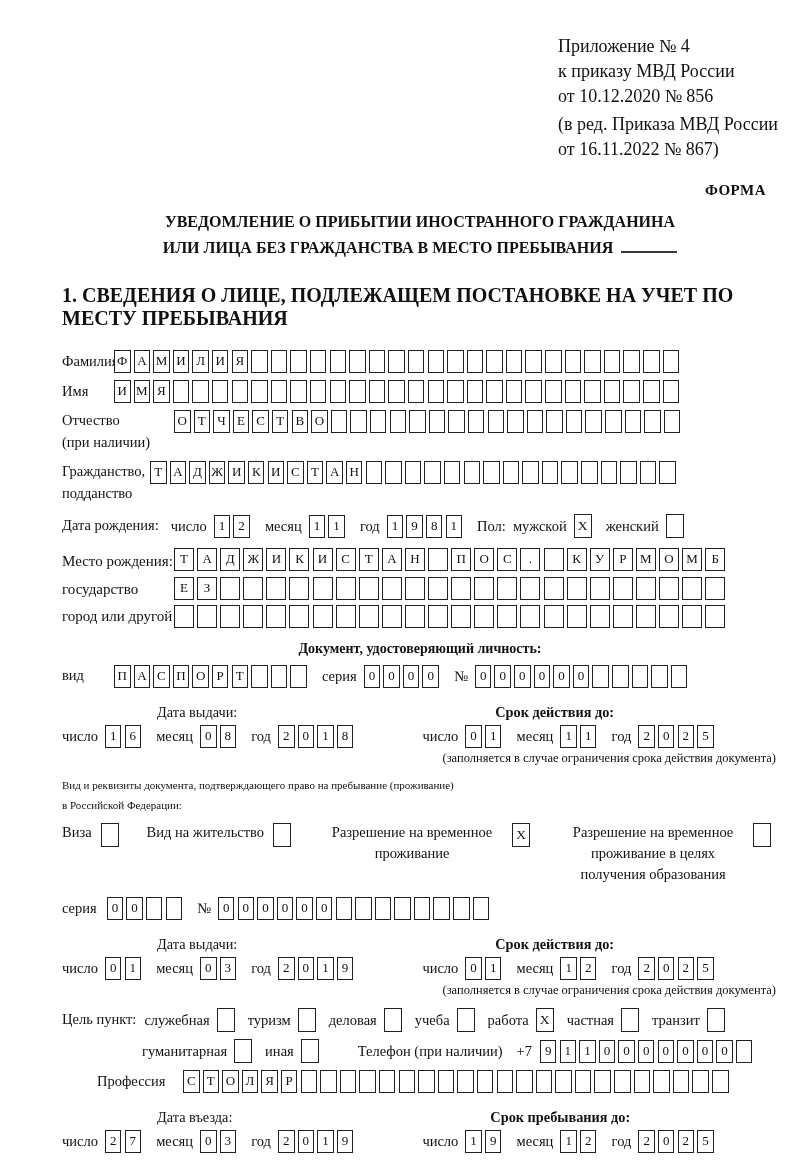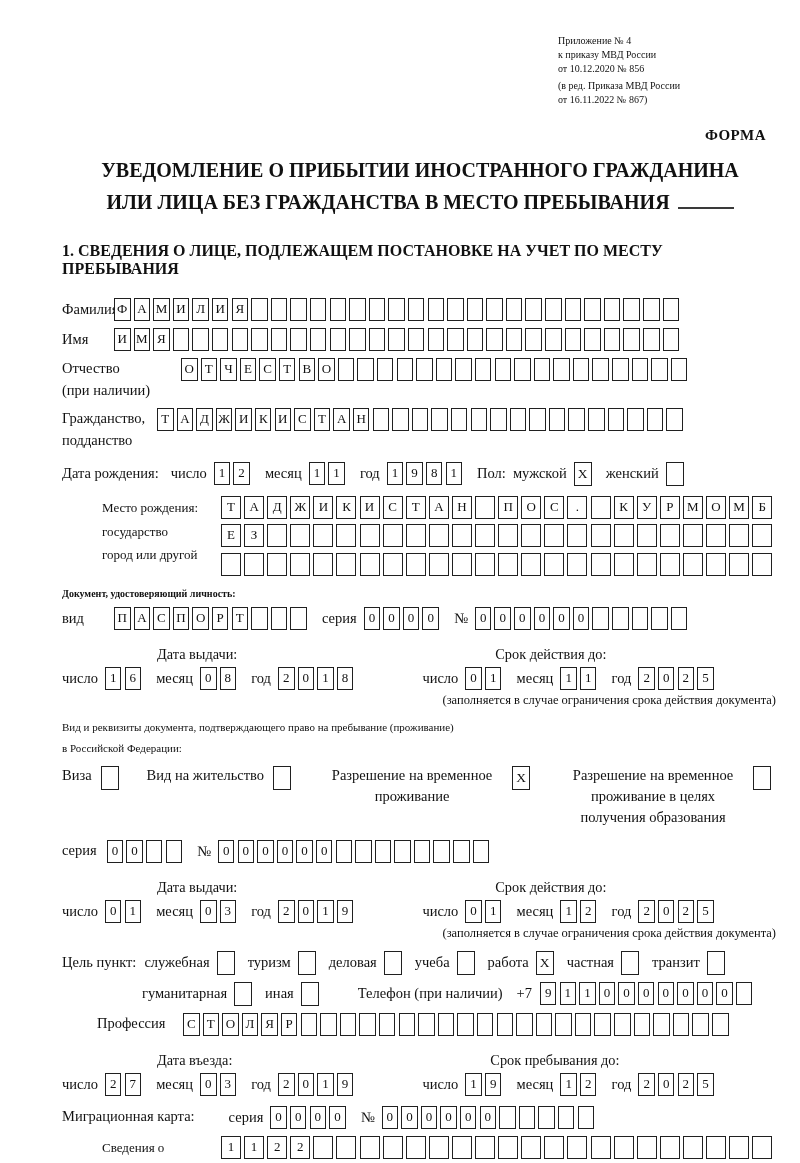--- a/index.html
+++ b/index.html
@@ -11,55 +11,55 @@
   }
   .page {
     width: 800px;
     min-height: 1163px;
     padding: 34px 22px 18px 62px;
     background: #fff;
     position: relative;
   }
 
   
-  .hdr { padding-left: 496px; font-size: 10px; line-height: 1.38; }
+  .hdr { padding-left: 496px; font-size: 18px; line-height: 1.38; }
   .hdr .ed { margin-top: 4px; }
   .forma { text-align: right; font-weight: bold; font-size: 15px; margin: 20px 12px 8px 0; letter-spacing: .5px; }
 
-  .title { text-align: center; font-weight: bold; font-size: 20px; line-height: 1.6; margin-top: 10px; }
+  .title { text-align: center; font-weight: bold; font-size: 16px; line-height: 1.6; margin-top: 10px; }
   .tUnder { display: inline-block; width: 56px; border-bottom: 2.2px solid #3a3a3a; height: .9em; margin-left: 8px; }
 
-  .sec { font-weight: bold; font-size: 16px; margin: 24px 0 20px 0; }
+  .sec { font-weight: bold; font-size: 20px; margin: 24px 0 20px 0; }
 
   .row { display: flex; align-items: center; margin-bottom: 7px; }
-  .rowT { align-items: flex-start; gap: 7px; }
+  .rowT { align-items: flex-start; }
   .lbl { flex: none; font-size: 14.5px; line-height: 1.5; }
   .w52 { width: 52px; } .w88 { width: 88px; } .w112 { width: 112px; } .w86 { width: 86px; margin-left: 35px; }
   .cells { display: flex; flex-wrap: nowrap; }
   .cell {
     flex: none; width: 16.5px; height: 23px;
     border: 1.6px solid #202020; margin-right: 3.1px;
     text-align: center; font-size: 13px; line-height: 20px;
     display: inline-block; background: #fff;
   }
   .wide .cell, .cell.wide { width: 20px; }
   .box {
     flex: none; width: 18px; height: 24px;
     border: 1.6px solid #202020; display: inline-block;
     text-align: center; font-size: 13.5px; line-height: 21px; background: #fff;
   }
 
-  .lblcol { flex: none; width: 112px; font-size: 13px; line-height: 1.82; margin-left: 40px; }
+  .lblcol { flex: none; width: 112px; font-size: 15px; line-height: 1.82; }
   .cellrows .cells { margin-bottom: 5.5px; }
 
-  .doch { font-weight: bold; font-size: 10px; margin: 2px 0 8px; }
+  .doch { text-align: center; font-weight: bold; font-size: 14px; margin: 2px 0 8px; }
 
   .dhead { display: flex; font-size: 14.3px; margin: 16px 0 4px; }
   .dh1 { margin-left: 95px; }
-  .dh2 { margin-left: 258px; }
+  .dh2 { margin-left: 258px; font-weight: bold; }
   .drow { display: flex; align-items: center; margin-bottom: 3px; }
   .dg { display: flex; align-items: center; }
   .dl { font-size: 14.5px; margin: 0 7px 0 12px; }
   .dl.first { margin-left: 0; }
   .gapR { margin-left: 66px; }
   .noteR { font-size: 12.5px; text-align: right; padding-right: 2px; margin: 1px 0 10px; }
 
   .para { font-size: 11px; line-height: 1.65; margin-top: 2px; }
 
   .resrow { display: flex; align-items: flex-start; margin: 8px 0 12px; }

